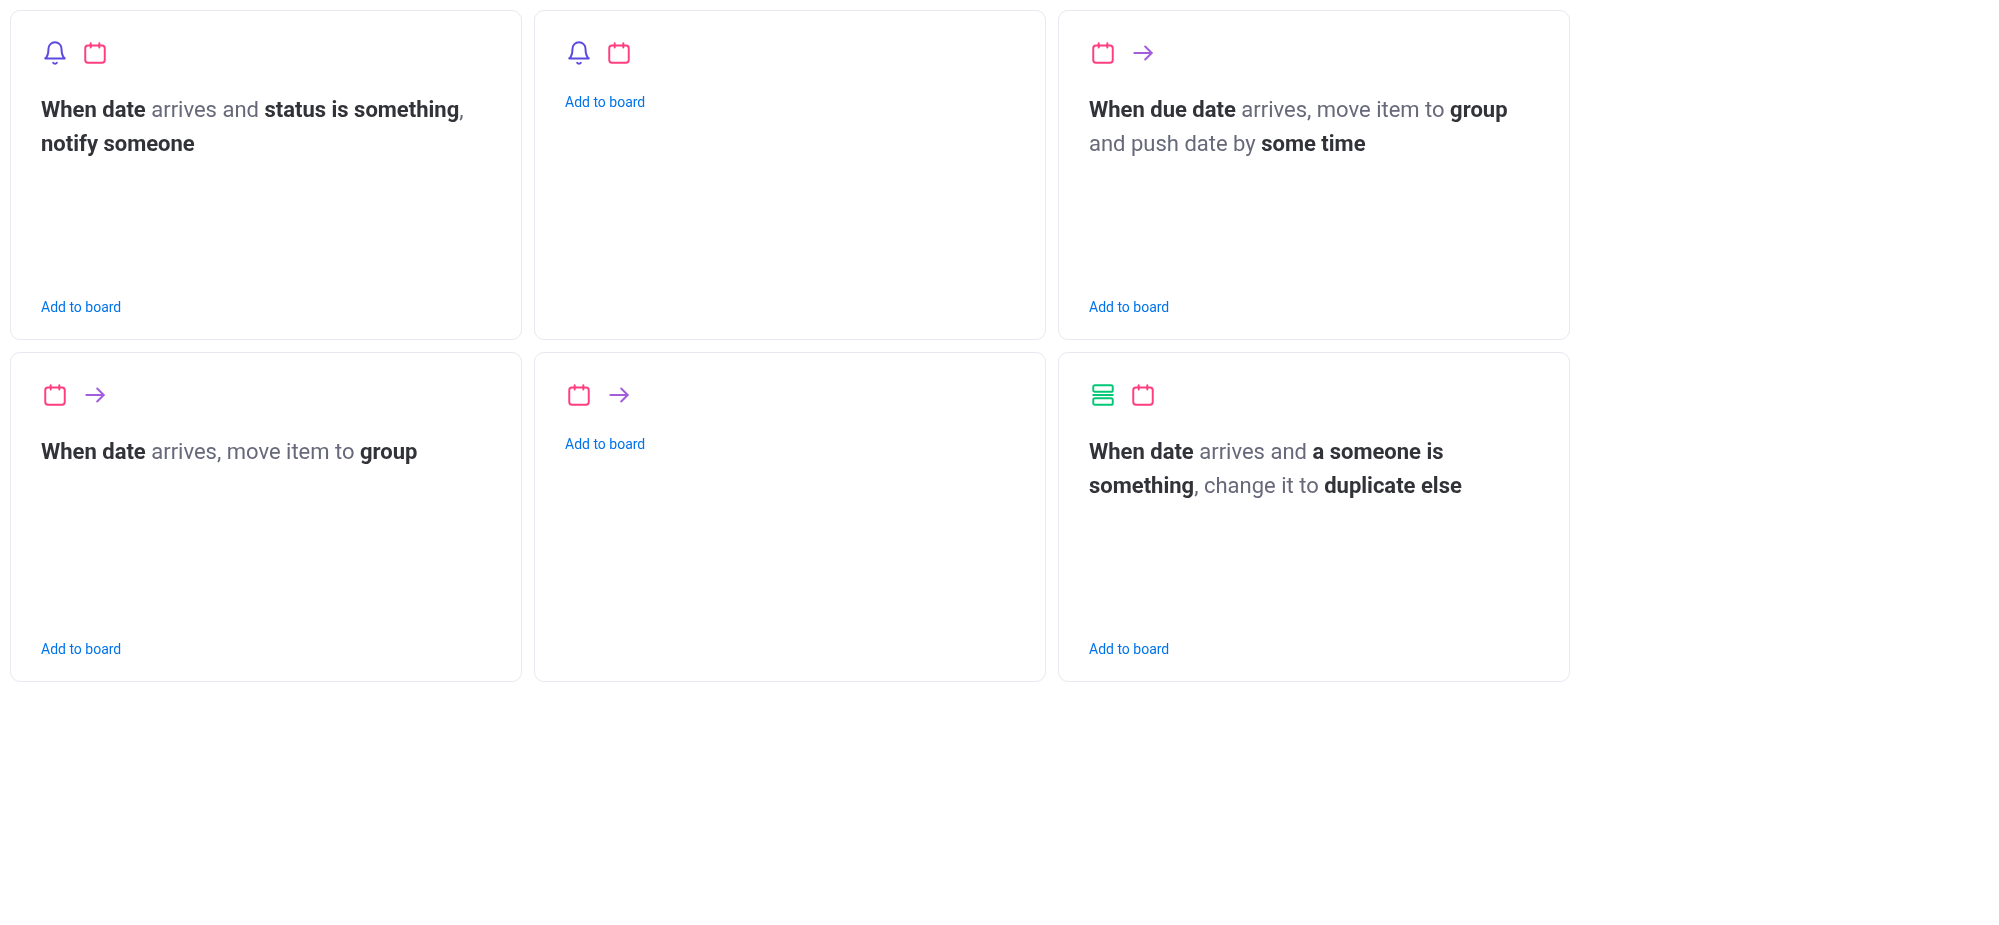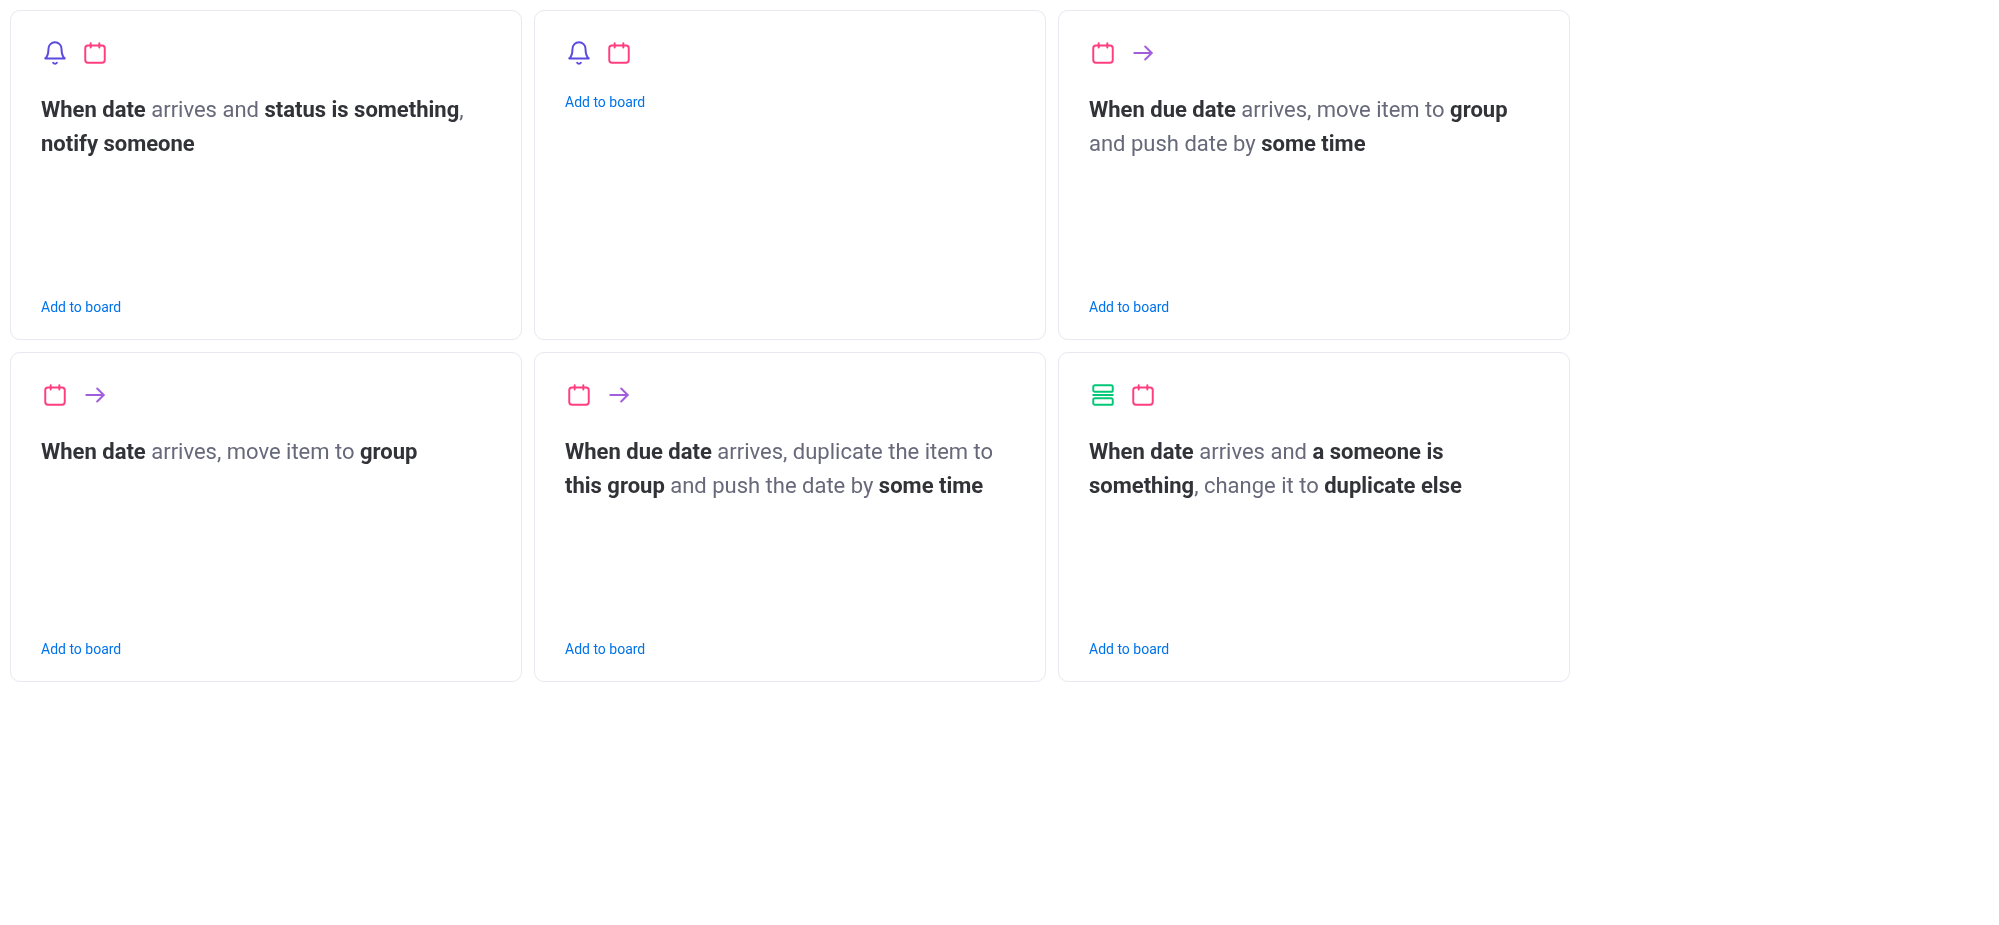--- a/index.html
+++ b/index.html
@@ -137,21 +137,20 @@
             <path d="M8 3v4M16 3v4"></path>
           </svg>
         </span>
         <span class="icon">
           <svg width="30" height="26" viewBox="0 0 24 24" fill="none" stroke="#a25ddc" stroke-width="1.8" stroke-linecap="round" stroke-linejoin="round">
             <path d="M4 12h16"></path>
             <path d="M14 6l6 6-6 6"></path>
           </svg>
         </span>
       </div>
-      <div class="text"><span class="bold">When</span><span class="light"> </span><span class="bold">due date</span><span class="light"> arrives, duplicate the item to </span><span class="bold">this group</span><span class="light"> and push the date by </span><span class="bold">some time</span></div>
       <div class="action">Add to board</div>
     </div>
     <div class="card">
       <div class="icons">
         <span class="icon">
           <svg width="26" height="26" viewBox="0 0 24 24" fill="none" stroke="#00c875" stroke-width="1.8" stroke-linecap="round" stroke-linejoin="round">
             <rect x="3" y="3" width="18" height="6" rx="1.5"></rect>
             <rect x="3" y="15" width="18" height="6" rx="1.5"></rect>
             <line x1="3" y1="12" x2="21" y2="12"></line>
           </svg>

